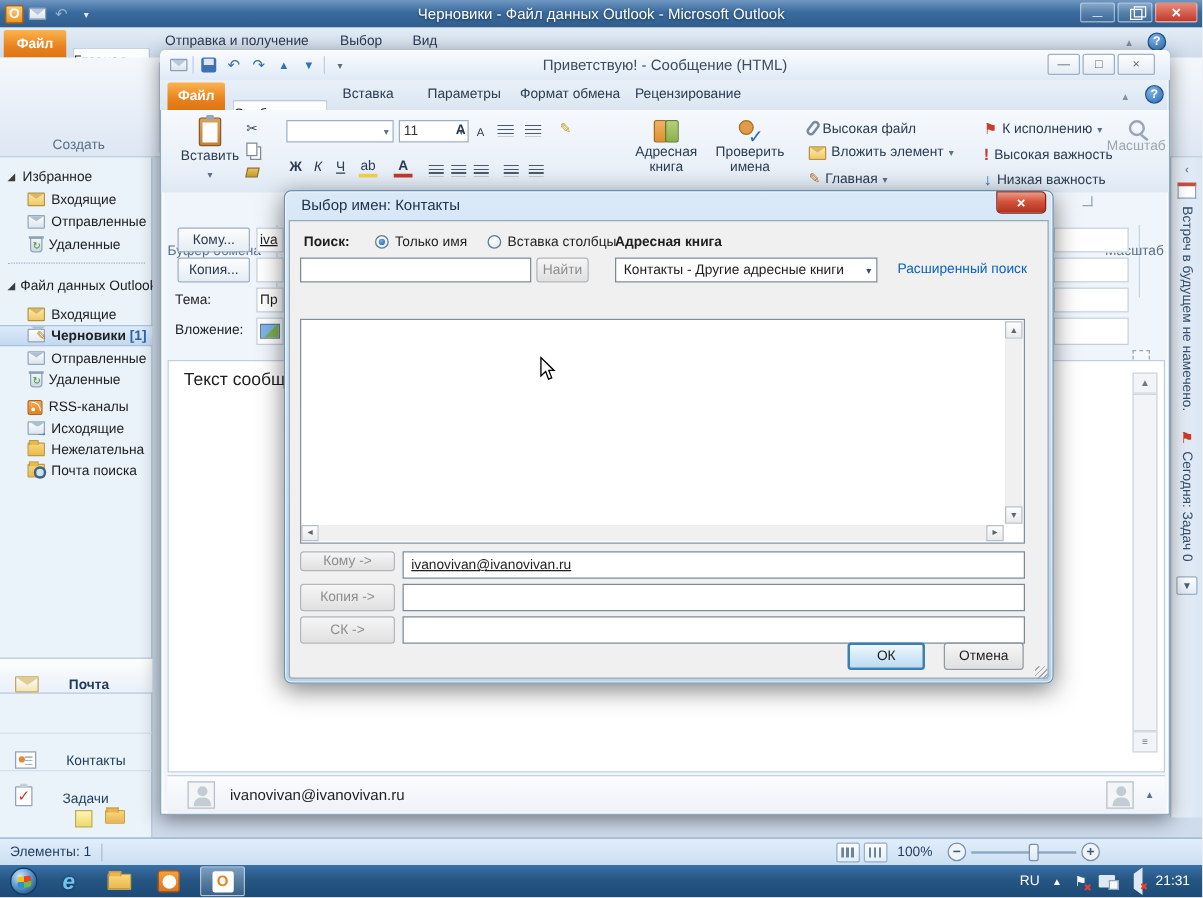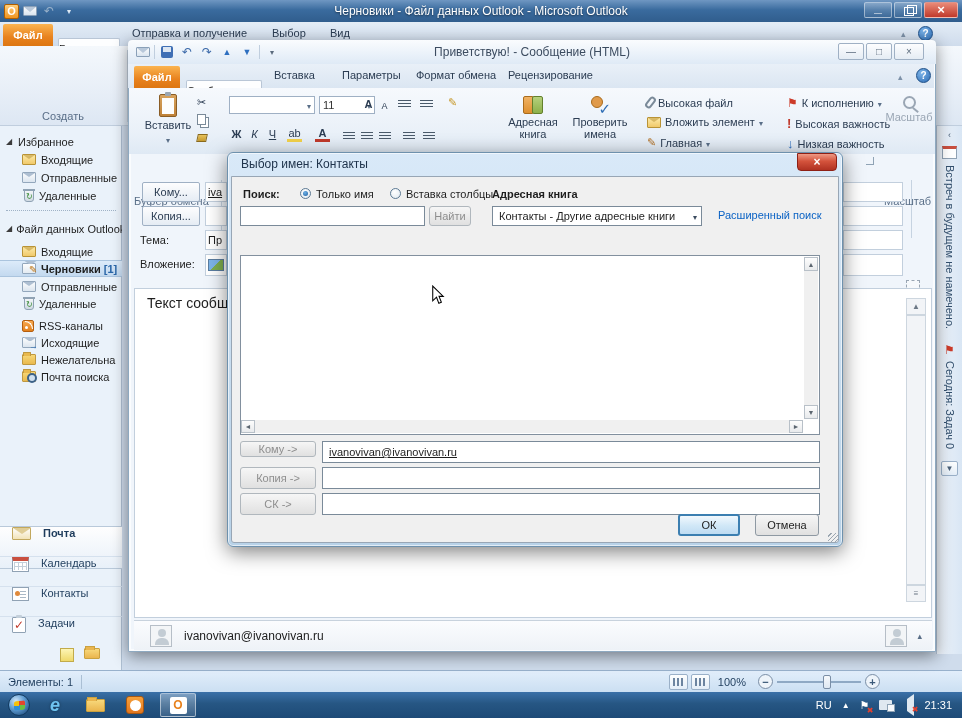--- a/index.html
+++ b/index.html
@@ -60,21 +60,21 @@
   .rss::after{content:"";position:absolute;left:2px;bottom:2px;width:7px;height:7px;border:1.5px solid #fff;border-left:none;border-bottom:none;border-radius:0 100% 0 0}
   .outb{background:linear-gradient(#fdfdfd,#dbe5ef);border:1px solid #93a7bc}
   .outb::after{content:"→";position:absolute;right:-2px;top:-1px;font-size:9px;font-weight:bold;color:#2f6fb3}
   .fold{background:linear-gradient(#f7d877,#e9b94e);border:1px solid #bf9840;border-radius:1px}
   .fold::before{content:"";position:absolute;left:0;top:-3px;width:6px;height:3px;background:#e9b94e;border:1px solid #bf9840;border-bottom:none;border-radius:1px 1px 0 0}
   .fsearch::after{content:"";position:absolute;right:-2px;bottom:-2px;width:6px;height:6px;border:2px solid #3c6288;border-radius:50%;background:#cfe0ef}
   .sel-row{background:linear-gradient(#dcebfa,#c3d9ef);border-top:1px solid #aac4de;border-bottom:1px solid #aac4de;font-weight:bold}
   .cnt{color:#2a66a8;margin-left:3px}
   .navdiv{position:absolute;left:6px;width:110px;border-top:1px dotted #9fb2c6}
 
-  .module{position:absolute;left:0;width:122px;height:43px;display:flex;align-items:flex-start;gap:12px;padding-left:12px;border-top:1px solid #d5e1ee;color:#1e3c5c}
+  .module{position:absolute;left:0;width:122px;height:29px;display:flex;align-items:flex-end;gap:24px;padding-left:12px;border-top:1px solid #d5e1ee;color:#1e3c5c}
   .module.selected{background:linear-gradient(#fefefe,#e8f0f9);font-weight:bold;border-top:1px solid #b9c9da;border-bottom:1px solid #b9c9da}
   .m-mail{width:19px;height:13px;background:linear-gradient(#fefefe,#f2e3b8);border:1px solid #c2a85e;border-radius:1px;position:relative}
   .m-mail::after{content:"";position:absolute;left:0;top:0;border-left:9px solid transparent;border-right:9px solid transparent;border-top:6px solid #e0cd96}
   .m-cal{width:17px;height:15px;background:#fff;border:1px solid #90a2b4;border-top:4px solid #c94f3f;position:relative}
   .m-cal::after{content:"";position:absolute;inset:1px;background:repeating-linear-gradient(#c3cfda 0 1px,transparent 1px 4px),repeating-linear-gradient(90deg,#c3cfda 0 1px,transparent 1px 4px)}
   .m-con{width:17px;height:14px;background:#fff;border:1px solid #90a2b4;position:relative}
   .m-con::before{content:"";position:absolute;left:2px;top:3px;width:5px;height:5px;background:#e08a3c;border-radius:50%}
   .m-con::after{content:"";position:absolute;right:2px;top:3px;width:6px;height:7px;background:repeating-linear-gradient(#a9b8c6 0 1px,transparent 1px 3px)}
   .m-task{width:14px;height:16px;background:#fff;border:1px solid #90a2b4;border-radius:1px;position:relative}
   .m-task::before{content:"";position:absolute;left:3px;top:-3px;width:6px;height:3px;background:#c3cfda;border-radius:1px}
@@ -254,24 +254,20 @@
       </div>
     <div class="trow" style="top:242px">
         <span class="ficon fold fsearch"></span>
         <span>Почта поиска</span>
       </div>
 
     <div class="module selected" style="top:400px">
         <span class="m-mail"></span>
         <span>Почта</span>
       </div>
-    <div class="module" style="top:430px">
-        <span class="m-cal"></span>
-        <span>Календарь</span>
-      </div>
     <div class="module" style="top:460px">
         <span class="m-con"></span>
         <span>Контакты</span>
       </div>
     <div class="module" style="top:490px">
         <span class="m-task"></span>
         <span>Задачи</span>
       </div>
     <div style="position:absolute;top:522px;left:60px;display:flex;gap:10px">
       <span class="note-ic"></span>

